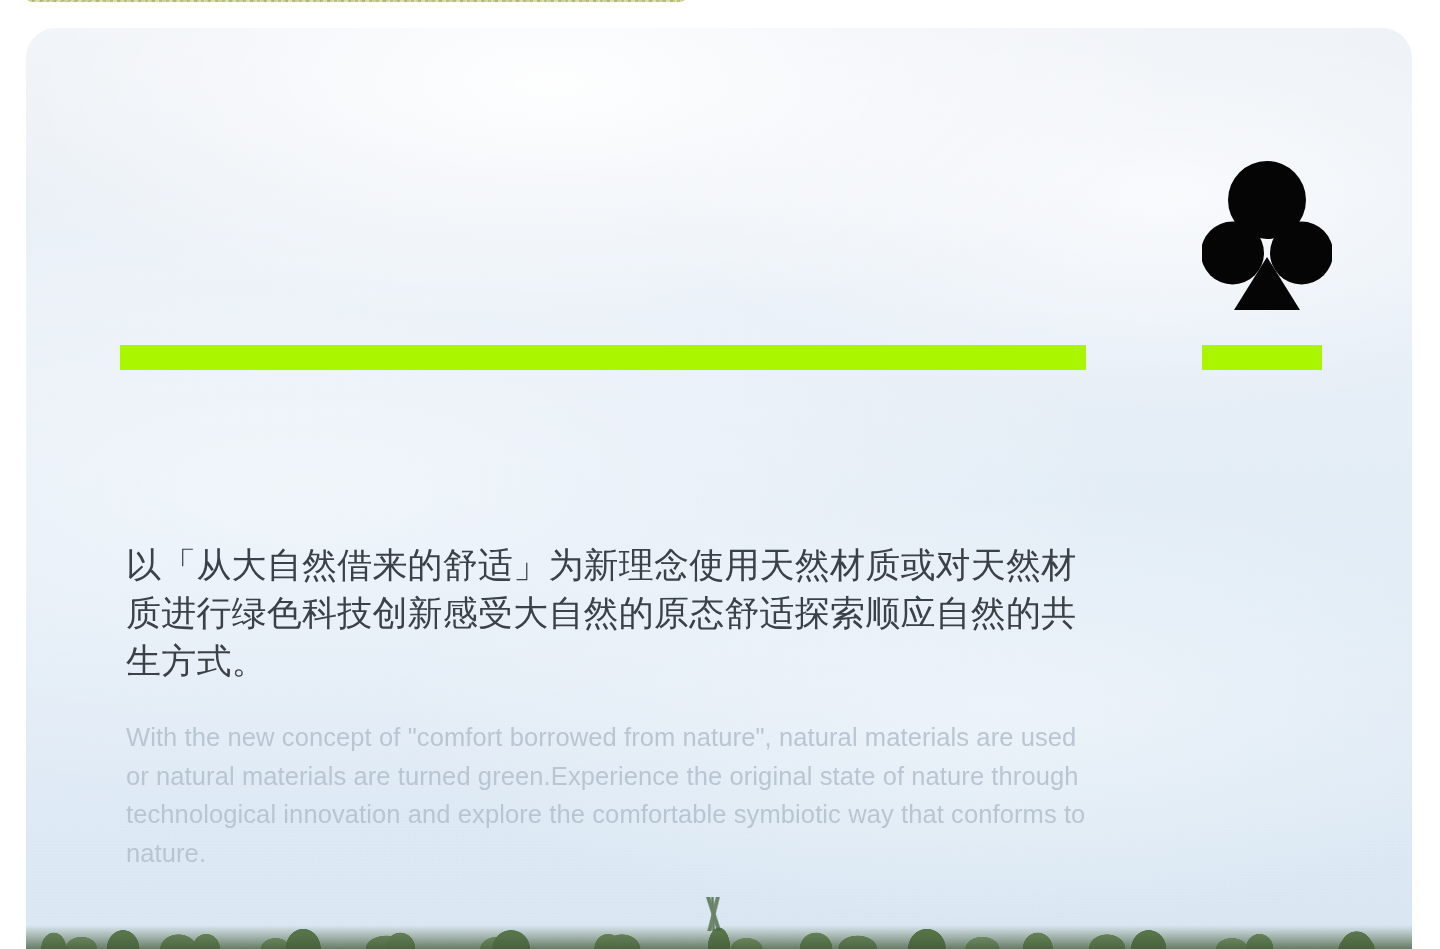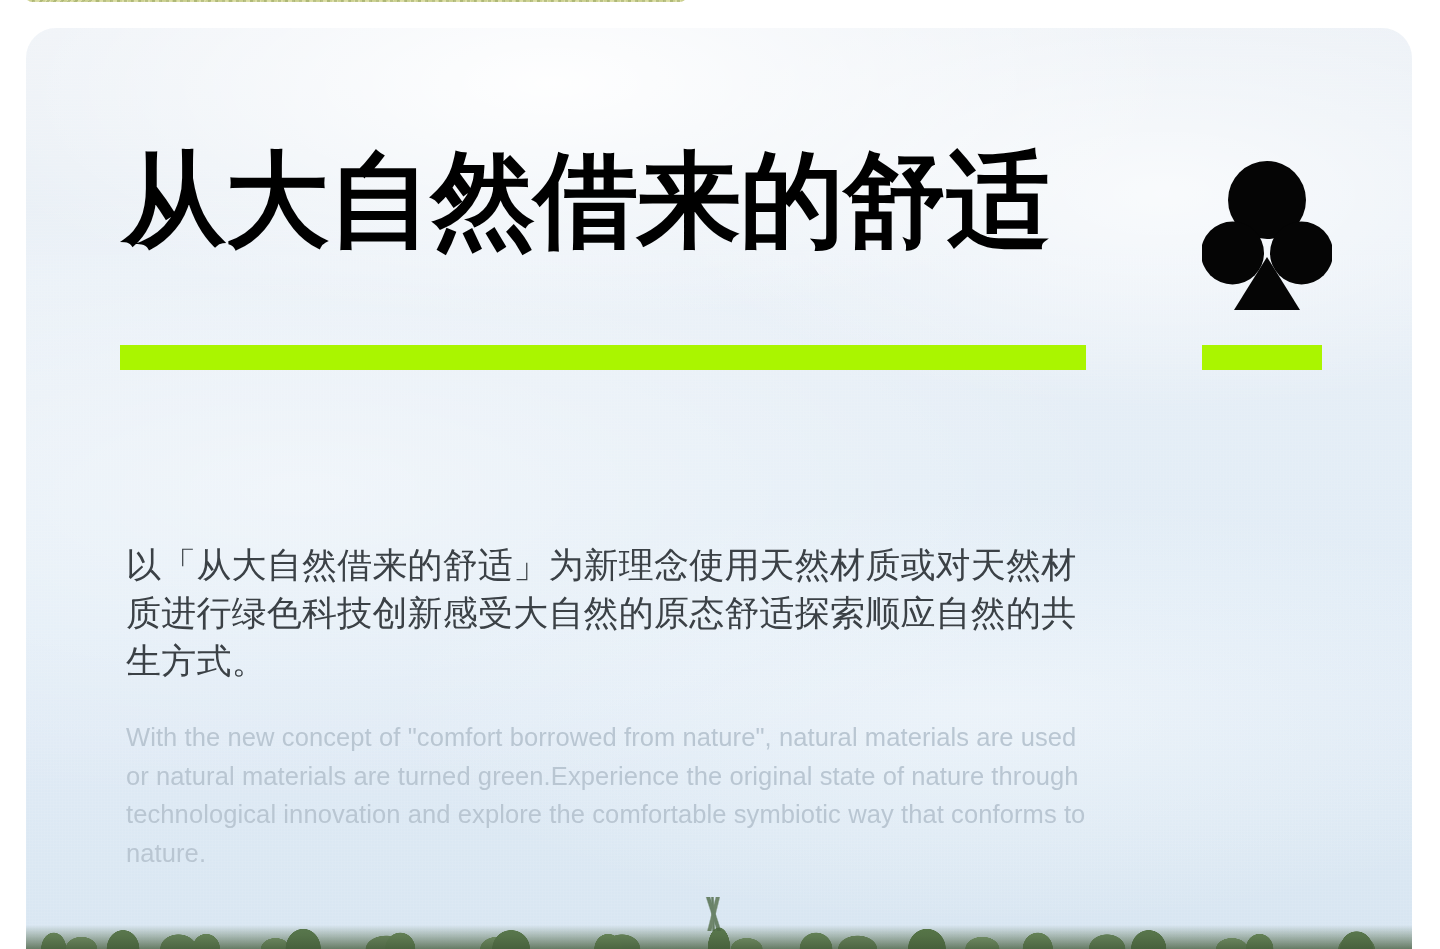--- a/index.html
+++ b/index.html
@@ -233,23 +233,20 @@
 
 <div id="prev-card-sliver"></div>
 
 <section id="hero-card">
 
   <div id="sky-haze"></div>
   <div id="sky-texture"></div>
 
   <div id="content">
 
-    <div id="headline-row">
-      <h1 id="headline">从大自然借来的舒适</h1>
-    </div>
 
     <div id="brand-mark">
       <svg width="130" height="170" viewBox="0 0 130 170" aria-hidden="true">
         <g fill="#050505">
           <circle cx="65" cy="40" r="39"></circle>
           <circle cx="30.5" cy="93" r="31.5"></circle>
           <circle cx="99.5" cy="93" r="31.5"></circle>
           <polygon points="65,97 98,150 32,150"></polygon>
         </g>
       </svg>

